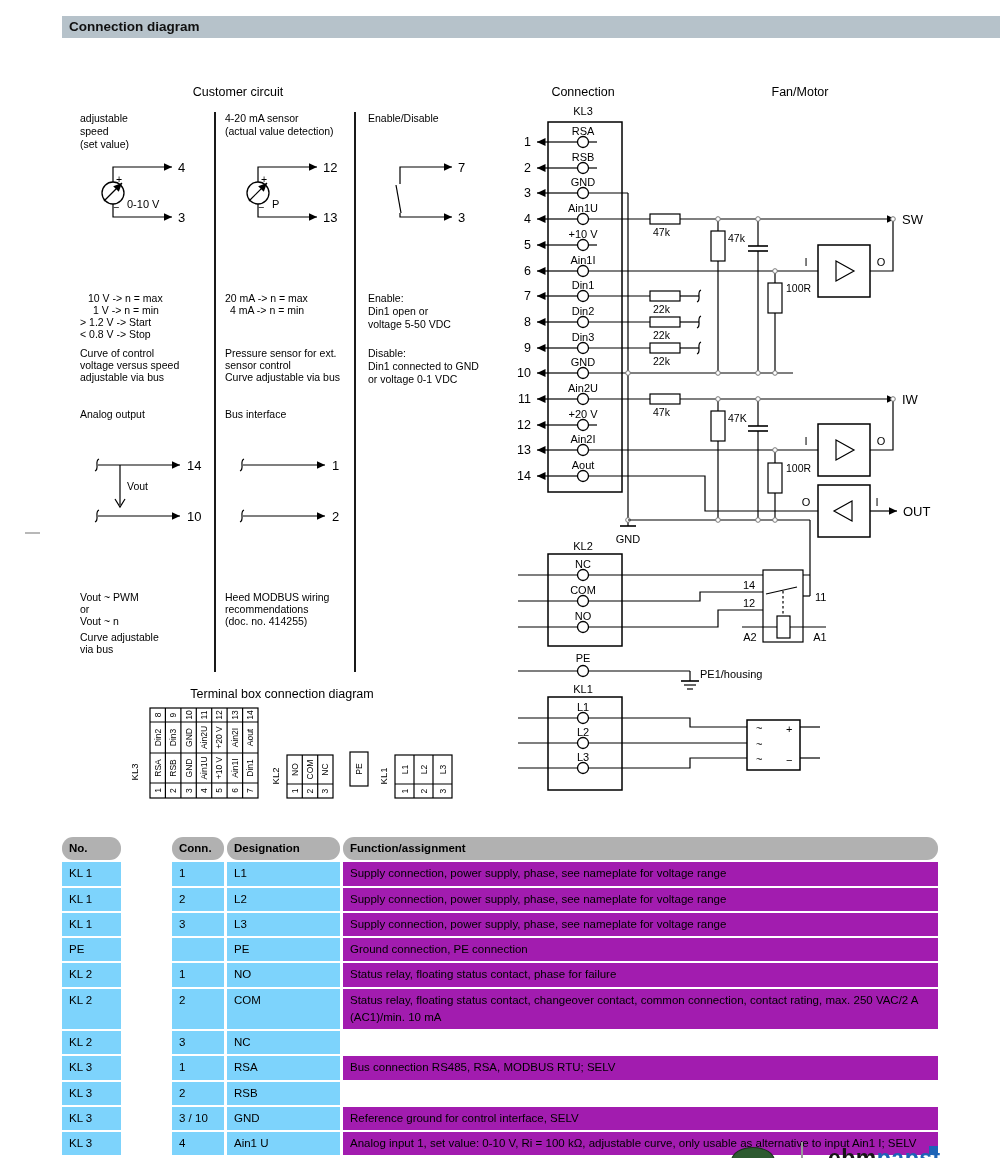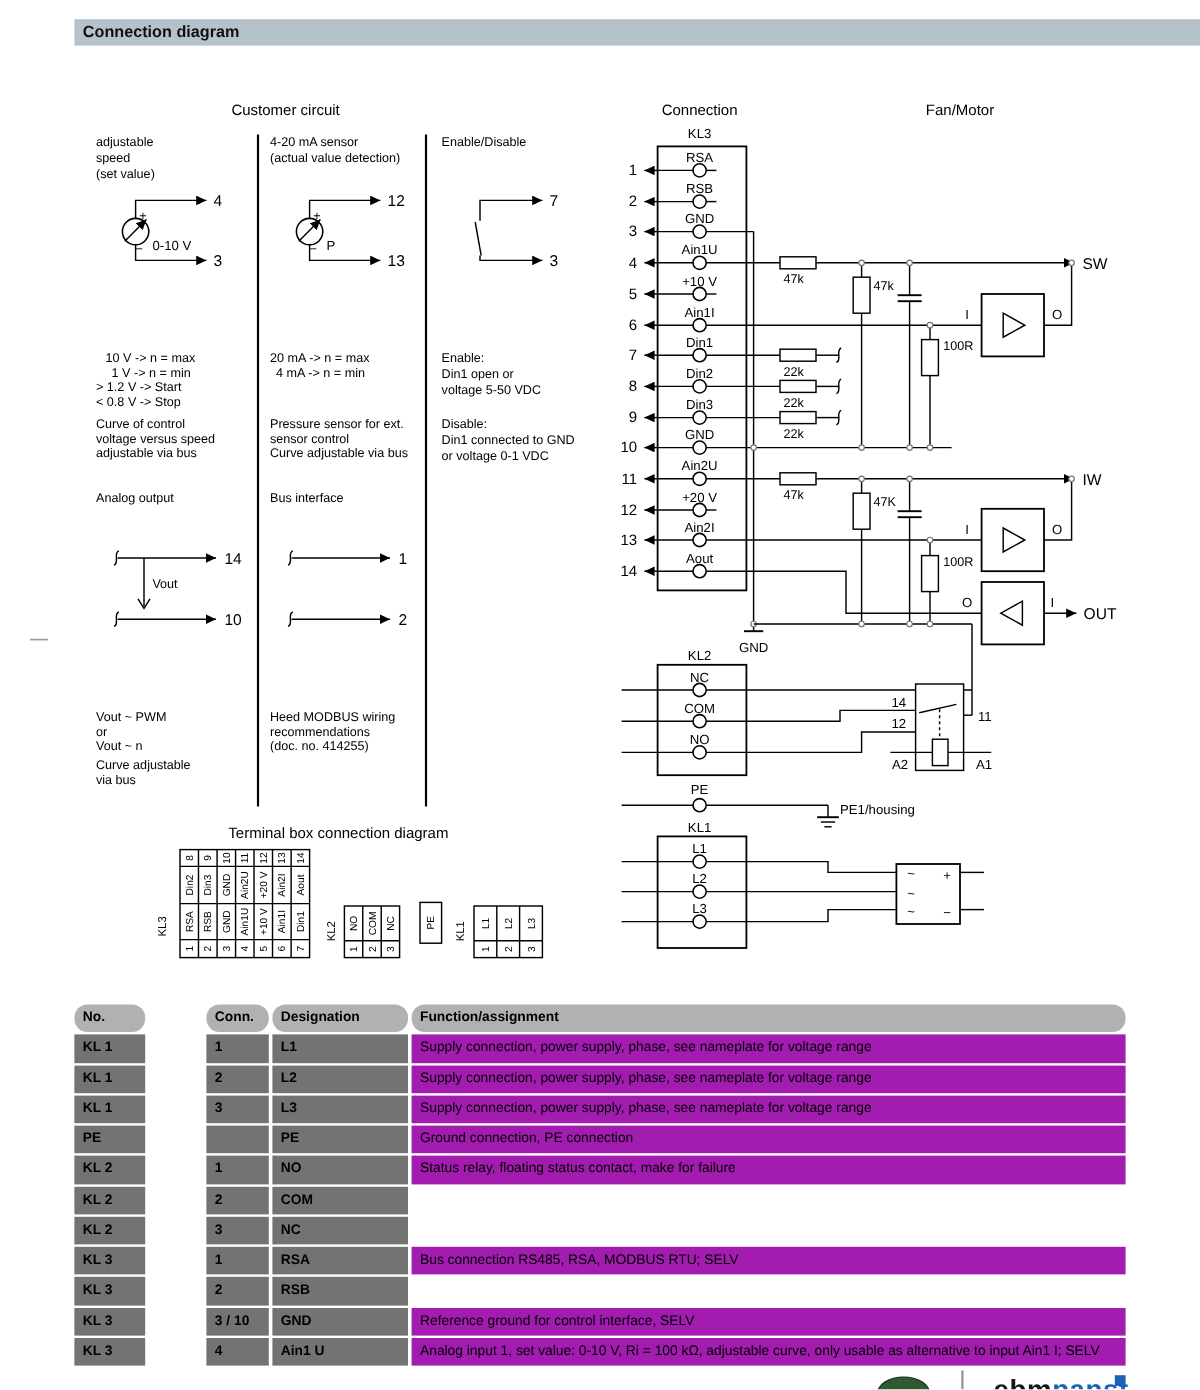--- a/index.html
+++ b/index.html
@@ -18,21 +18,21 @@
   .kl{font-size:9.5px;}
   
   .tbl{position:absolute;left:62px;top:837px;width:876px;display:flex;flex-direction:column;gap:2px;font-size:11.5px;}
   .tr{display:flex;gap:3px;}
   .tr>div{padding:3px 6px 3px 7px;line-height:1.5;}
   .c1{width:46px;flex:none;}
   .c2{width:39px;flex:none;margin-left:48px;}
   .c3{width:100px;flex:none;}
   .c4{flex:1;}
   .th>div{background:#b1b1b1;font-weight:bold;border-radius:11px;}
-  .tr:not(.th) .c1,.tr:not(.th) .c2,.tr:not(.th) .c3{background:#737373;font-weight:bold;}
+  .tr:not(.th) .c1,.tr:not(.th) .c2,.tr:not(.th) .c3{background:#7dd3fc;}
   .tr:not(.th) .c4{background:#a21caf;}
   
   .leaf{position:absolute;left:731px;top:1147px;width:42px;height:26px;border-radius:50%;background:#2d5a30;border:1px solid #17301a;}
   .logodiv{position:absolute;left:801px;top:1142px;width:2px;height:16px;background:#9a9a9a;}
   .logotxt{position:absolute;left:828px;top:1145px;font-weight:bold;font-size:23px;letter-spacing:0.5px;}
   .logotxt .blk{color:#161616;}
   .logotxt .blu{color:#1c63b7;}
   .logosq{position:absolute;left:929px;top:1146px;width:9px;height:9px;background:#1c63b7;}
 </style>
 </head>
@@ -539,26 +539,27 @@
     <div class="tr">
       <div class="c1">PE</div>
       <div class="c2"></div>
       <div class="c3">PE</div>
       <div class="c4">Ground connection, PE connection</div>
     </div>
     <div class="tr">
       <div class="c1">KL 2</div>
       <div class="c2">1</div>
       <div class="c3">NO</div>
-      <div class="c4">Status relay, floating status contact, make for failure</div>
+      <div class="c4">Status relay, floating status contact, phase for failure</div>
     </div>
     <div class="tr">
       <div class="c1">KL 2</div>
       <div class="c2">2</div>
       <div class="c3">COM</div>
+      <div class="c4">Status relay, floating status contact, changeover contact, common connection, contact rating, max. 250 VAC/2 A (AC1)/min. 10 mA</div>
     </div>
     <div class="tr">
       <div class="c1">KL 2</div>
       <div class="c2">3</div>
       <div class="c3">NC</div>
     </div>
     <div class="tr">
       <div class="c1">KL 3</div>
       <div class="c2">1</div>
       <div class="c3">RSA</div>

